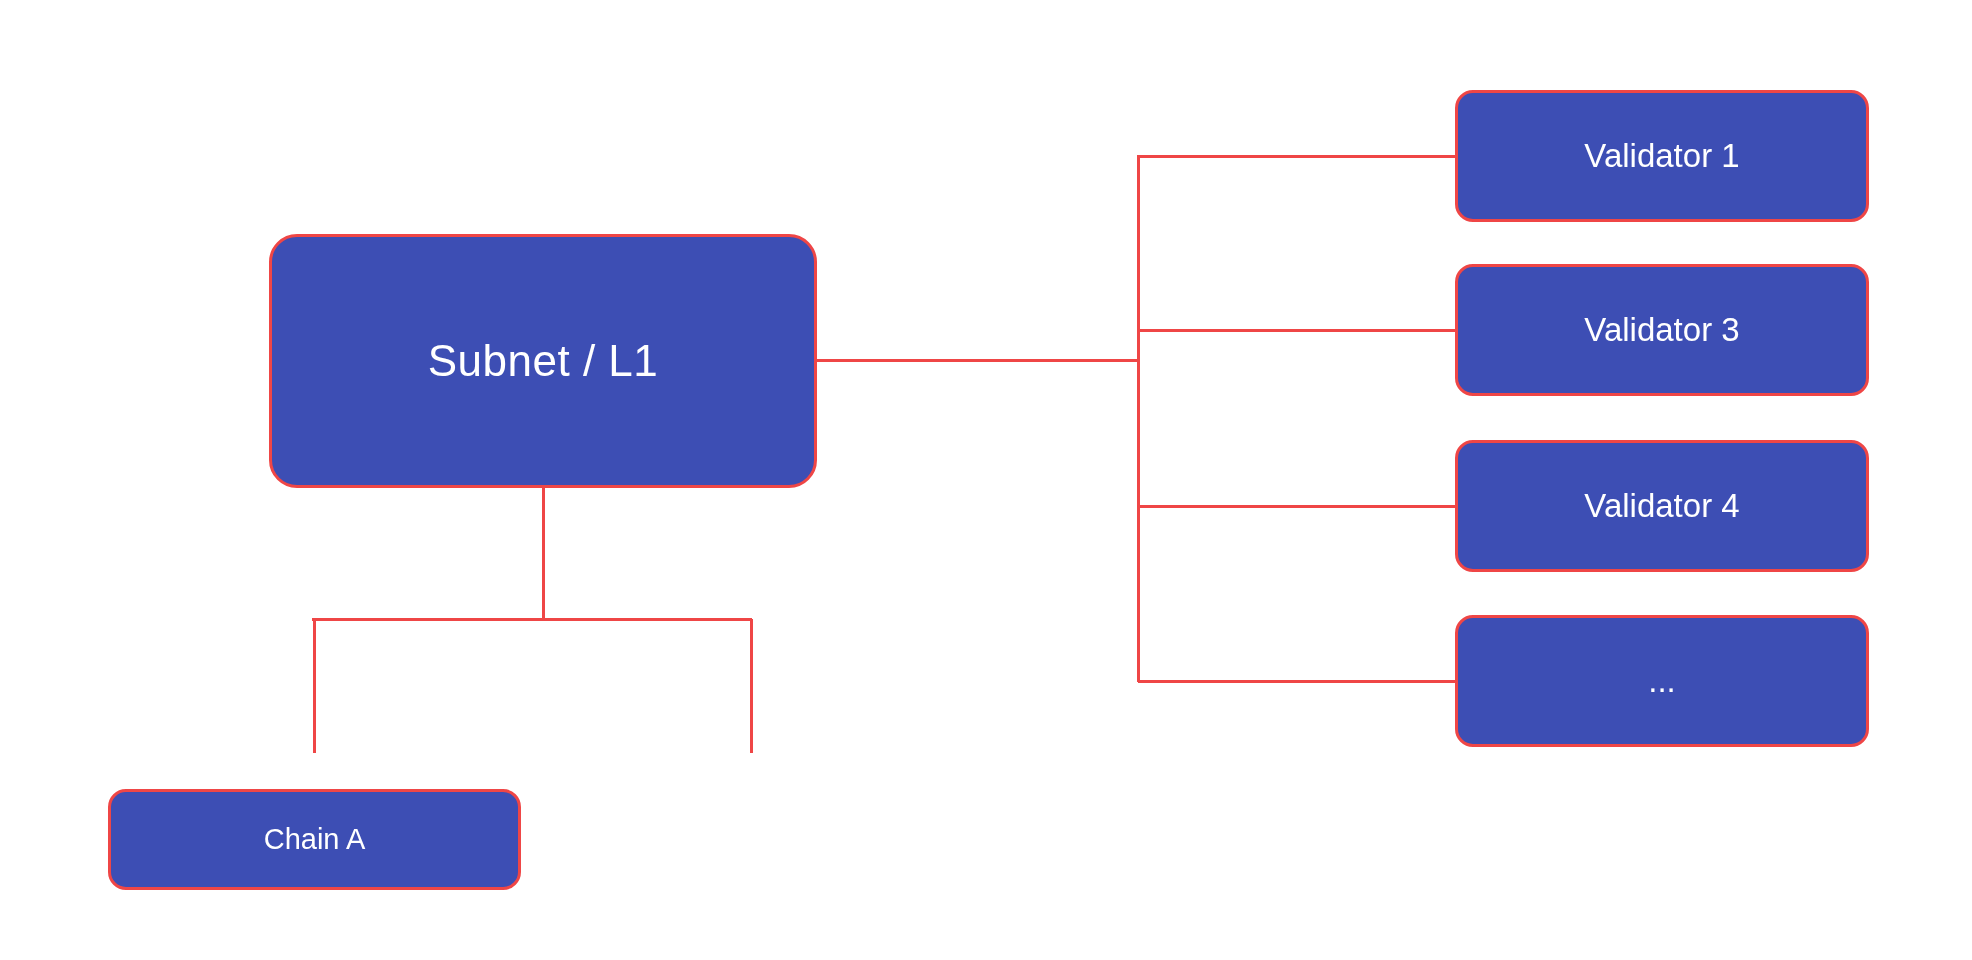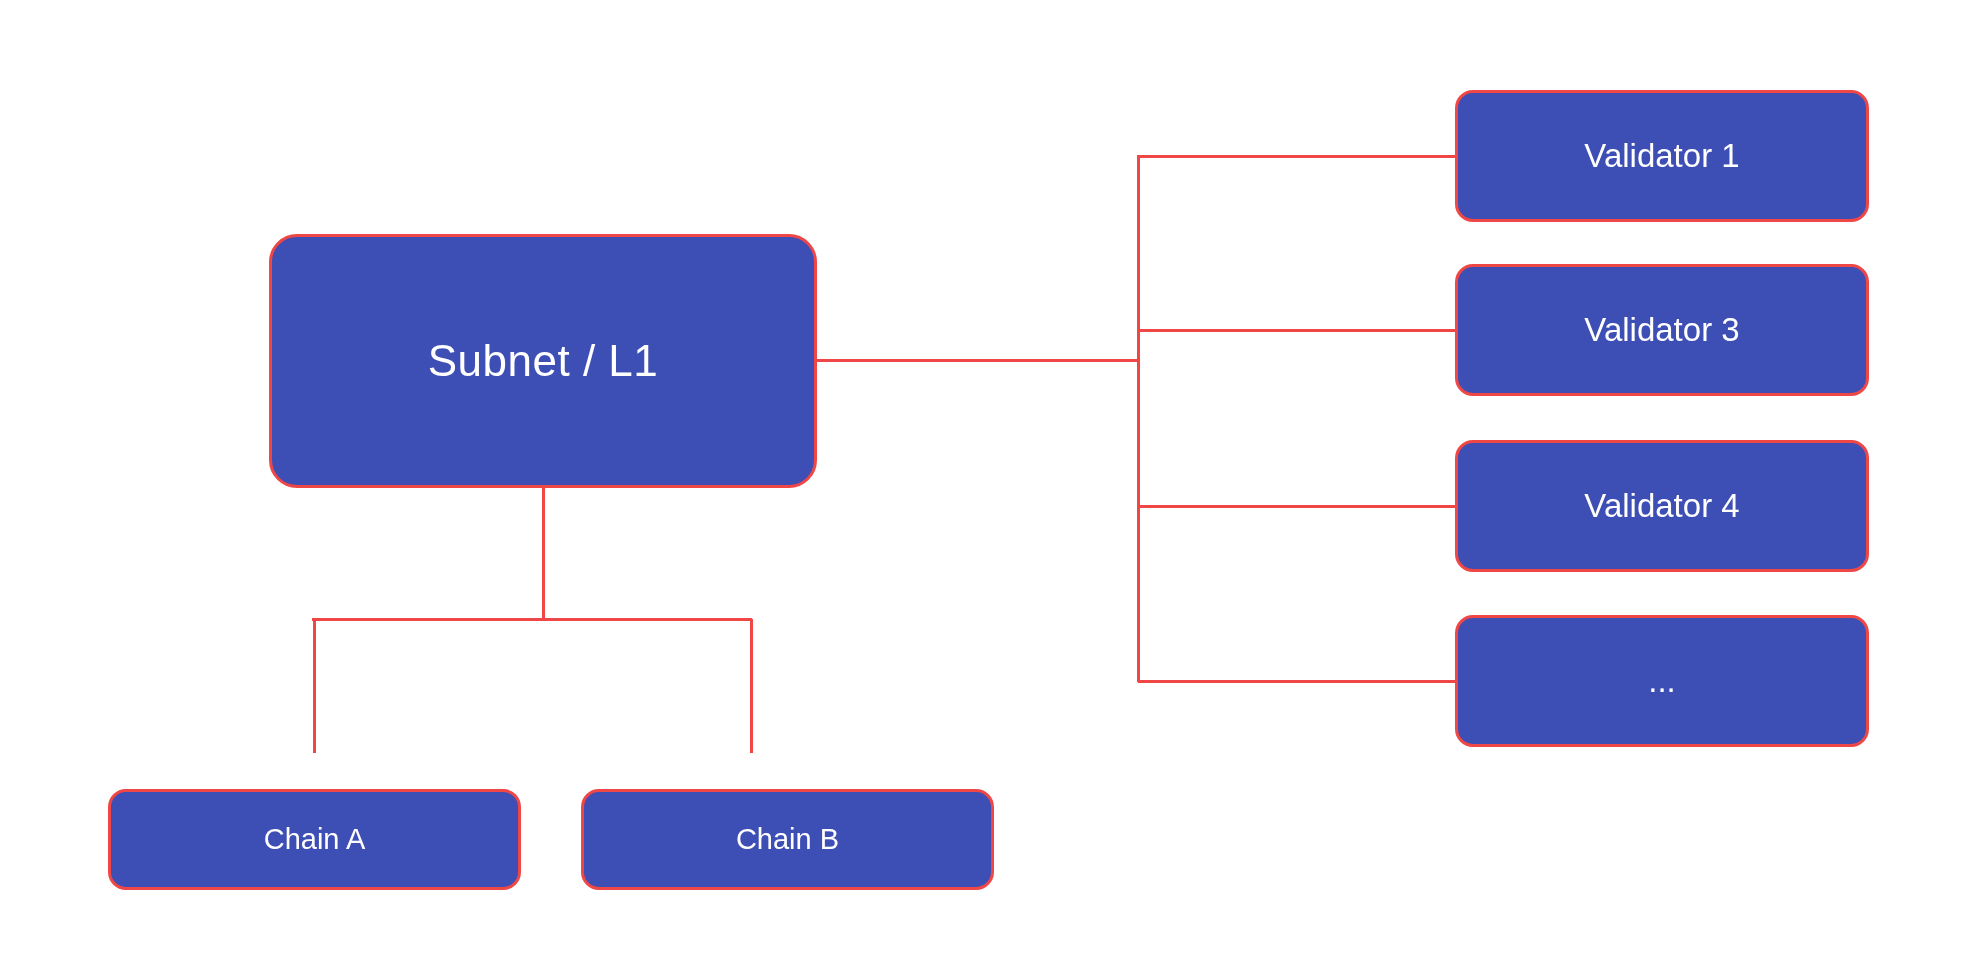--- a/index.html
+++ b/index.html
@@ -90,17 +90,14 @@
   <div class="node node-validator v3">
     <span>Validator 4</span>
   </div>
   <div class="node node-validator v4">
     <span>...</span>
   </div>
 
   <div class="node node-chain chain-a">
     <span>Chain A</span>
   </div>
-  <div class="node node-chain chain-b">
-    <span>Chain B</span>
-  </div>
 
 </div>
 
 </body></html>

